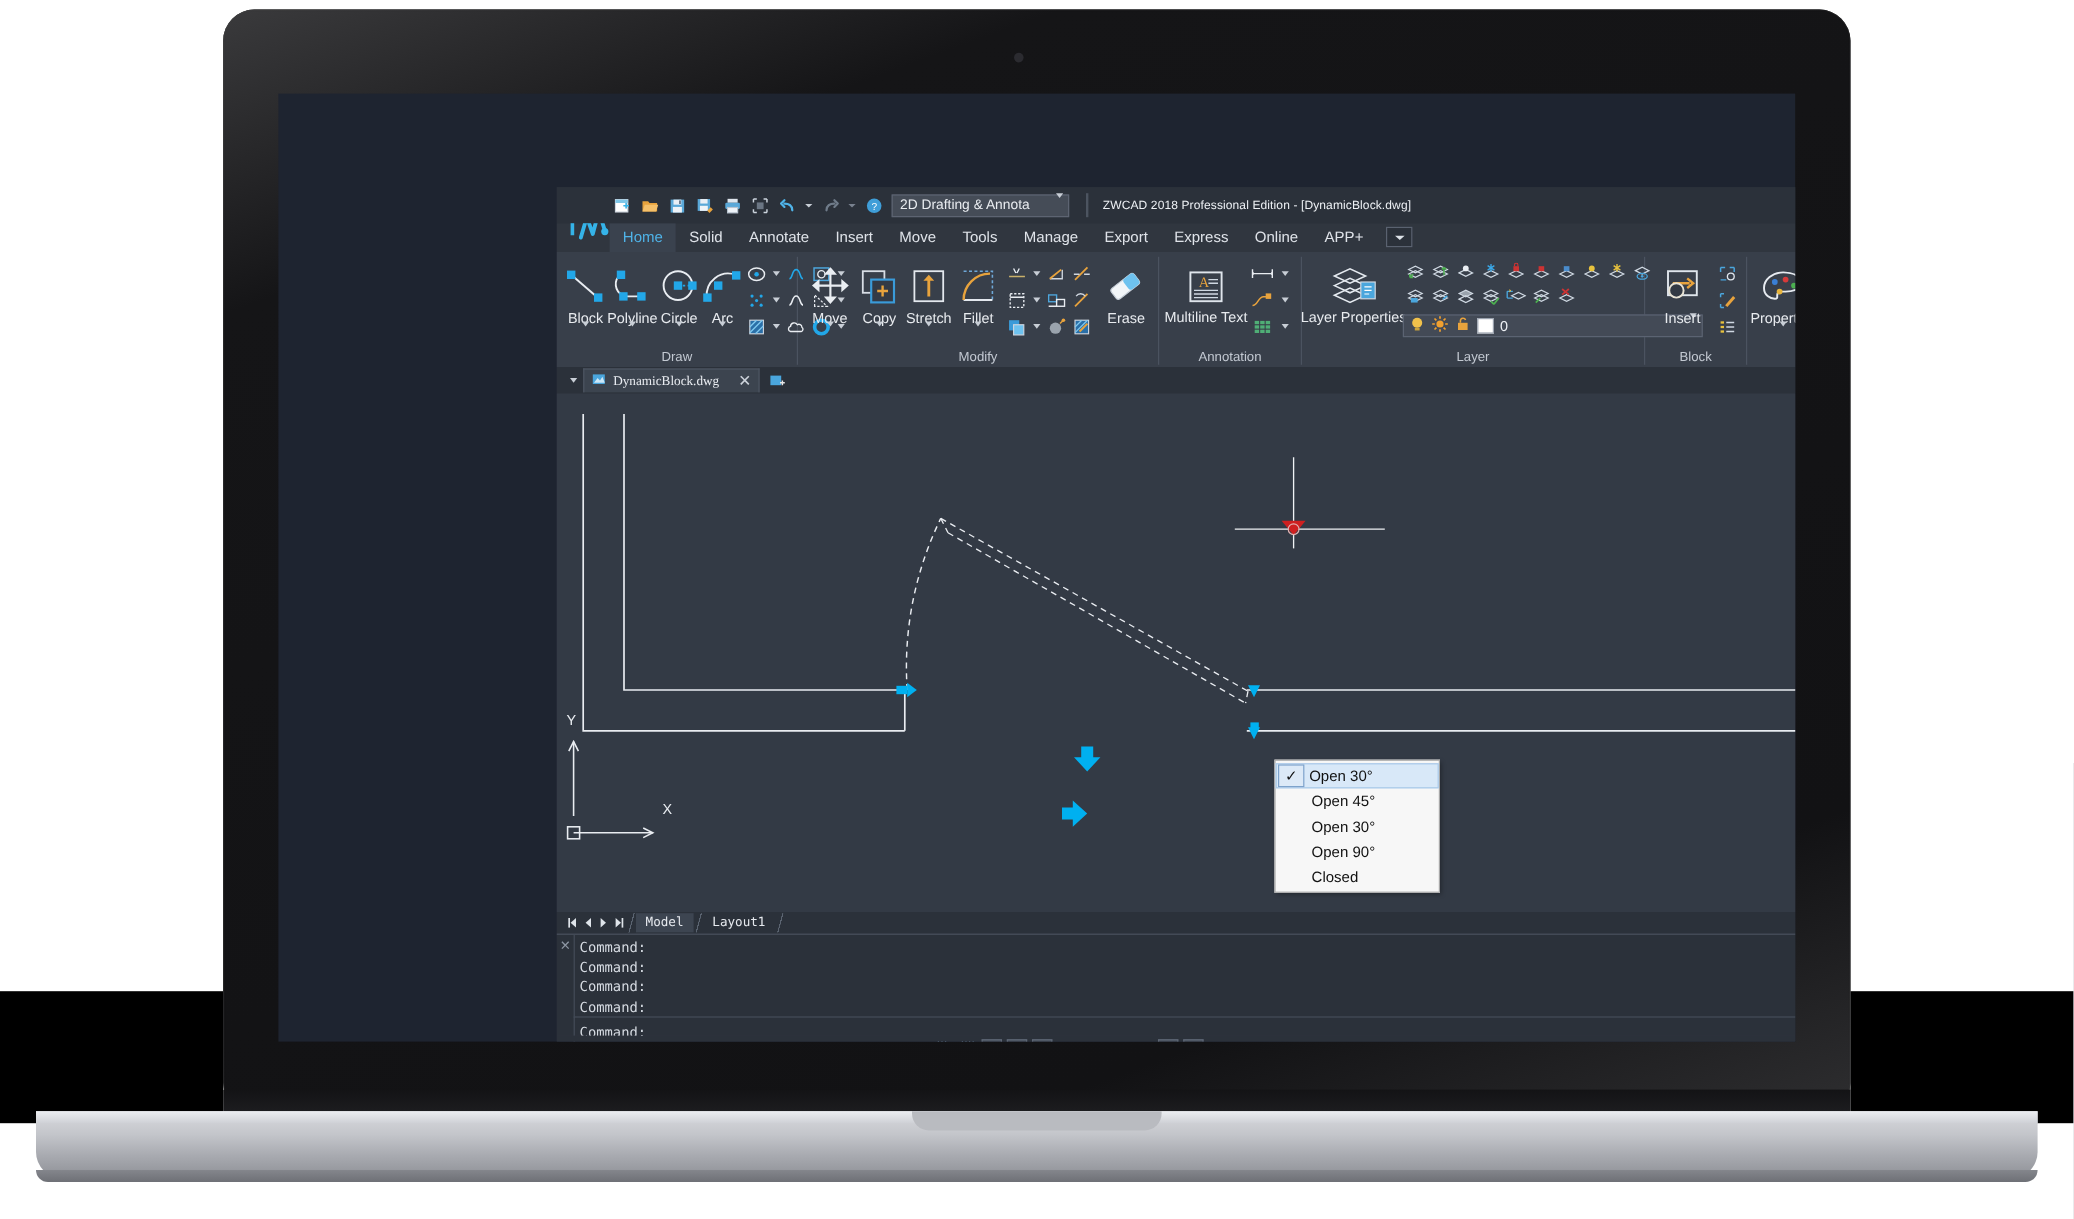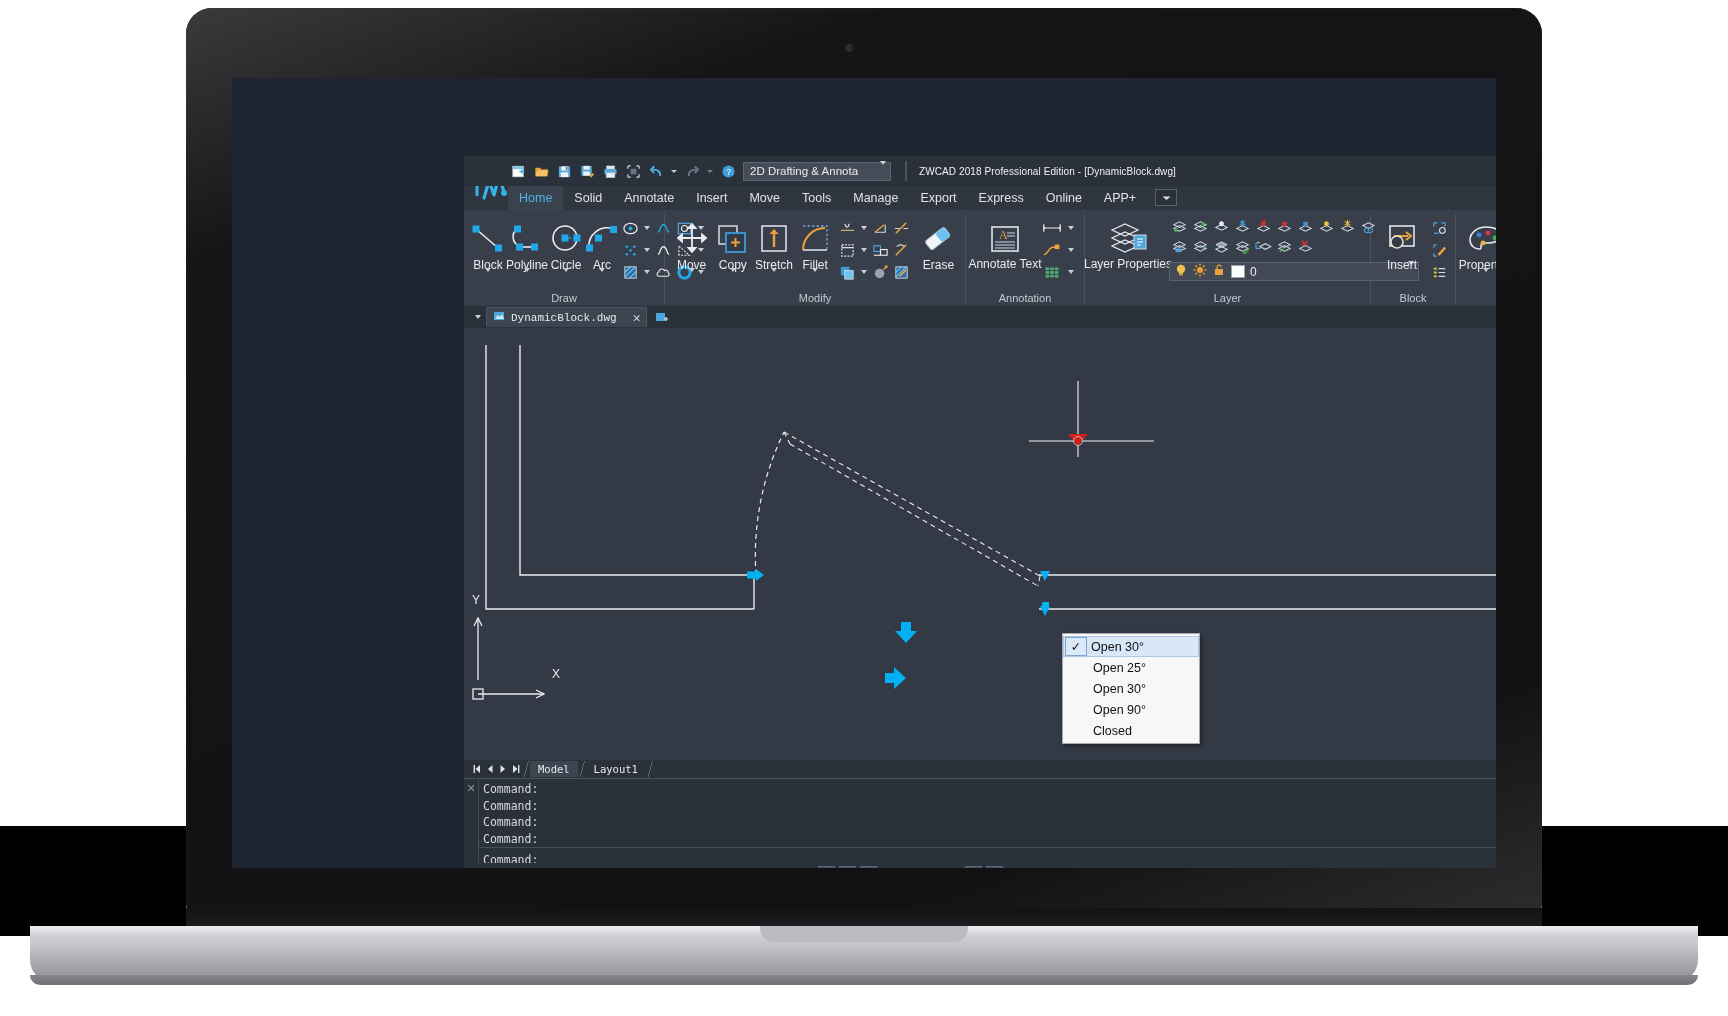--- a/index.html
+++ b/index.html
@@ -113,21 +113,21 @@
   }
   .layer-combo .nm { font-size:12px; color:#eef1f5; }
   .layer-combo .caret { margin-left:auto; }
   .swatch-w { width:14px; height:13px; background:#fff; border:1px solid #9aa2ae; }
 
   
   .filetabbar { height:22px; background:#2b313a; display:flex; align-items:center; padding-left:6px; position:relative; }
   .ft-caret { width:16px; height:22px; display:flex; align-items:center; justify-content:center; cursor:pointer; }
   .filetab {
     display:flex; align-items:center; gap:6px; background:#3c444f; height:20px; padding:0 6px;
-    font-family:Liberation Mono, monospace; font-size:11px; color:#e9ecf1; cursor:pointer;
+    font-family:Liberation Serif, serif; font-size:11px; color:#e9ecf1; cursor:pointer;
     border:1px solid #4c5562; border-bottom:none;
   }
   .ft-close { font-size:13px; color:#ccd2da; margin-left:10px; cursor:pointer; }
   .ft-new { width:18px;height:18px; margin-left:6px; display:flex;align-items:center;justify-content:center; cursor:pointer;}
 
   
   .canvaswrap { position:relative; height: 432px; background:#333a45; }
   .canvas { position:absolute; inset:0; }
 
   
@@ -586,21 +586,21 @@
       <div class="panel" style="width:118px">
         <div class="panel-body" style="justify-content:center">
           <div class="bigbtn" style="width:62px">
             <div class="ic">
               <svg width="34" height="34" viewBox="0 0 34 34">
                     <rect x="4" y="5" width="26" height="24" fill="none" stroke="#dfe5ec" stroke-width="1.6"></rect>
                     <text x="11" y="17" font-size="12" fill="#e8a33d" font-family="Liberation Serif">A</text>
                     <path d="M19 11h8M19 14h8M7 20h20M7 23h20M7 26h20" stroke="#cfd8e2" stroke-width="1.2"></path>
                   </svg>
             </div>
-            <div class="lb" style="line-height:12px;text-align:center">Annotate Text</div>
+            <div class="lb" style="line-height:12px;text-align:center">Multiline Text</div>
           </div>
           <div class="smallcol" style="margin-left:4px">
             <div class="smallrow">
               <div class="sbtn" style="width:24px">
                     <svg width="22" height="16" viewBox="0 0 24 16">
                       <path d="M3 8h18M3 4v8M21 4v8" stroke="#e9edf2" stroke-width="1.3"></path>
                       <path d="M5 8l-2-1.8v3.6zM19 8l2-1.8v3.6z" fill="#e9edf2"></path>
                     </svg>
                   </div>
               <div class="sbtn" style="width:11px">
@@ -980,21 +980,21 @@
       <div style="position:absolute;left:8px;top:265px;font-size:12px;color:#e9ecf1">Y</div>
       <div style="position:absolute;left:88px;top:339px;font-size:12px;color:#e9ecf1">X</div>
 
       <div class="ctxmenu">
         <div class="ctxitem sel">
           <span class="chkbox">✓</span>
           <span class="ctxlabel">Open 30°</span>
         </div>
         <div class="ctxitem">
           <span class="chk"></span>
-          <span class="ctxlabel">Open 25°</span>
+          <span class="ctxlabel">Open 45°</span>
         </div>
         <div class="ctxitem">
           <span class="chk"></span>
           <span class="ctxlabel">Open 30°</span>
         </div>
         <div class="ctxitem">
           <span class="chk"></span>
           <span class="ctxlabel">Open 90°</span>
         </div>
         <div class="ctxitem">

